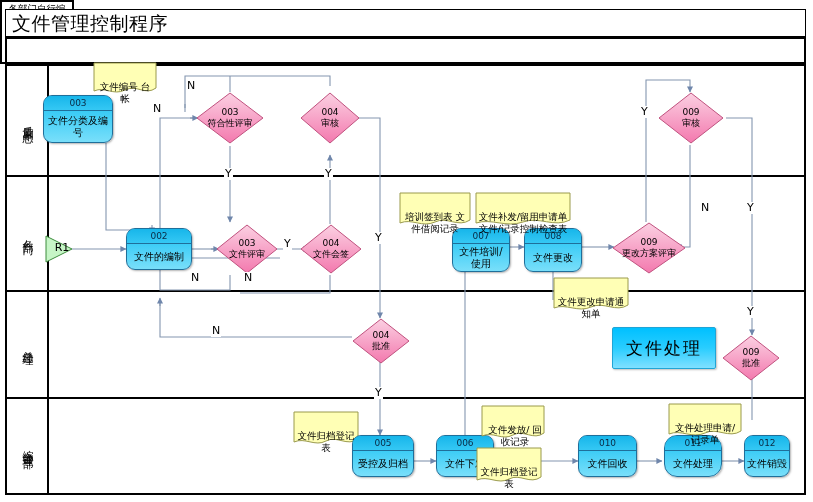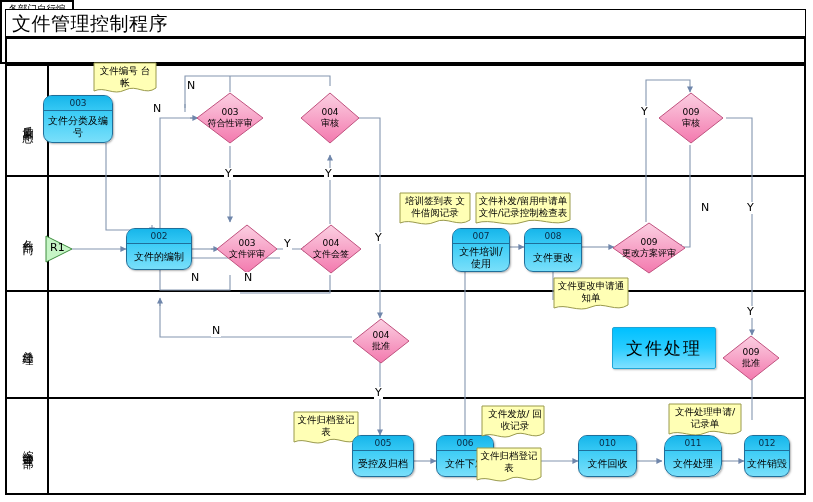--- a/index.html
+++ b/index.html
@@ -47,28 +47,28 @@
          font-size:17px;color:#000;letter-spacing:2px;}
 
   .dia{display:flex;align-items:center;justify-content:center;}
   .dia svg{position:absolute;left:0;top:0;}
   .dia .dt{position:relative;text-align:center;font-size:9px;color:#000;
            line-height:11px;z-index:2;}
 
   .docn{position:absolute;}
   .docn svg{position:absolute;left:0;top:0;}
   .docn .dtext{position:relative;z-index:2;text-align:center;font-size:9.5px;
-               color:#000;line-height:12px;padding:3px 3px 0 3px;}
+               color:#000;line-height:12px;padding:3px 3px 0 3px;margin-top:16px;}
 
   .note{border:2px solid #000;background:#fff;
         display:flex;align-items:flex-start;justify-content:center;
         font-size:9.5px;line-height:12px;color:#000;text-align:center;
         padding:1px 2px;box-sizing:border-box;}
 
-  .tri{position:absolute;}
+  .tri{position:absolute;text-align:center;}
   .tri svg{position:absolute;left:0;top:0;}
   .tri .tt{position:relative;z-index:2;font-size:11px;color:#000;
            padding-left:6px;line-height:28px;}
 
   
   .lbl{position:absolute;font-size:11px;color:#000;background:#fff;
        padding:0 1px;line-height:12px;z-index:5;}
 
   #wires{position:absolute;left:0;top:0;width:813px;height:502px;
          pointer-events:none;}

